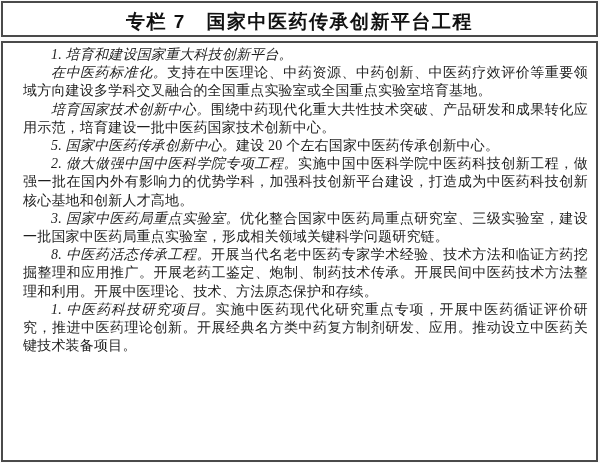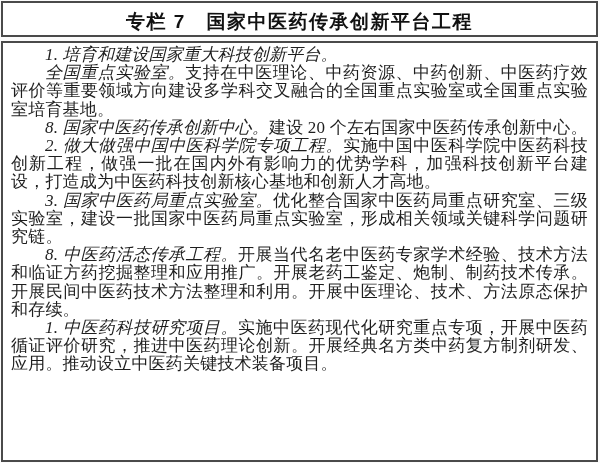--- a/index.html
+++ b/index.html
@@ -49,45 +49,47 @@
     left:1px;
     top:41px;
     width:597px;
     height:421px;
     border:2px solid var(--border-color);
     background:var(--box-bg);
     padding:3px 8px 2px 8px;
     overflow:hidden;
   }
   .para{
-    font-size:17px;
+    font-size:14px;
     line-height:18.2px;
     text-align:justify;
     text-indent:2em;
     letter-spacing:0.2px;
+    margin-left:12px;
   }
   .lead{
     font-style:italic; 
   }
   .ptext{
     font-style:normal;
   }
 </style>
 </head>
 <body>
 
 <div class="page">
 
   <div class="title-box">
     <div class="title">专栏 7　国家中医药传承创新平台工程</div>
   </div>
 
   <div class="body-box">
     <p class="para"><span class="lead">1. 培育和建设国家重大科技创新平台。</span><span class="ptext"></span></p>
-    <p class="para"><span class="lead">全国重点实验室。</span><span class="ptext">支持在中医理论、中药资源、中药创新、中医药疗效评价等重要领域方向建设多学科交叉融合的全国重点实验室或全国重点实验室培育基地。</span></p>
-    <p class="para"><span class="lead">8. 国家中医药传承创新中心。</span><span class="ptext">建设 20 个左右国家中医药传承创新中心。</span></p>
+    <p class="para"><span class="lead">在中医药标准化。</span><span class="ptext">支持在中医理论、中药资源、中药创新、中医药疗效评价等重要领域方向建设多学科交叉融合的全国重点实验室或全国重点实验室培育基地。</span></p>
+    <p class="para"><span class="lead">培育国家技术创新中心。</span><span class="ptext">围绕中药现代化重大共性技术突破、产品研发和成果转化应用示范，培育建设一批中医药国家技术创新中心。</span></p>
+    <p class="para"><span class="lead">5. 国家中医药传承创新中心。</span><span class="ptext">建设 20 个左右国家中医药传承创新中心。</span></p>
     <p class="para"><span class="lead">2. 做大做强中国中医科学院专项工程。</span><span class="ptext">实施中国中医科学院中医药科技创新工程，做强一批在国内外有影响力的优势学科，加强科技创新平台建设，打造成为中医药科技创新核心基地和创新人才高地。</span></p>
     <p class="para"><span class="lead">3. 国家中医药局重点实验室。</span><span class="ptext">优化整合国家中医药局重点研究室、三级实验室，建设一批国家中医药局重点实验室，形成相关领域关键科学问题研究链。</span></p>
     <p class="para"><span class="lead">8. 中医药活态传承工程。</span><span class="ptext">开展当代名老中医药专家学术经验、技术方法和临证方药挖掘整理和应用推广。开展老药工鉴定、炮制、制药技术传承。开展民间中医药技术方法整理和利用。开展中医理论、技术、方法原态保护和存续。</span></p>
     <p class="para"><span class="lead">1. 中医药科技研究项目。</span><span class="ptext">实施中医药现代化研究重点专项，开展中医药循证评价研究，推进中医药理论创新。开展经典名方类中药复方制剂研发、应用。推动设立中医药关键技术装备项目。</span></p>
   </div>
 
 </div>
 
 </body></html>

